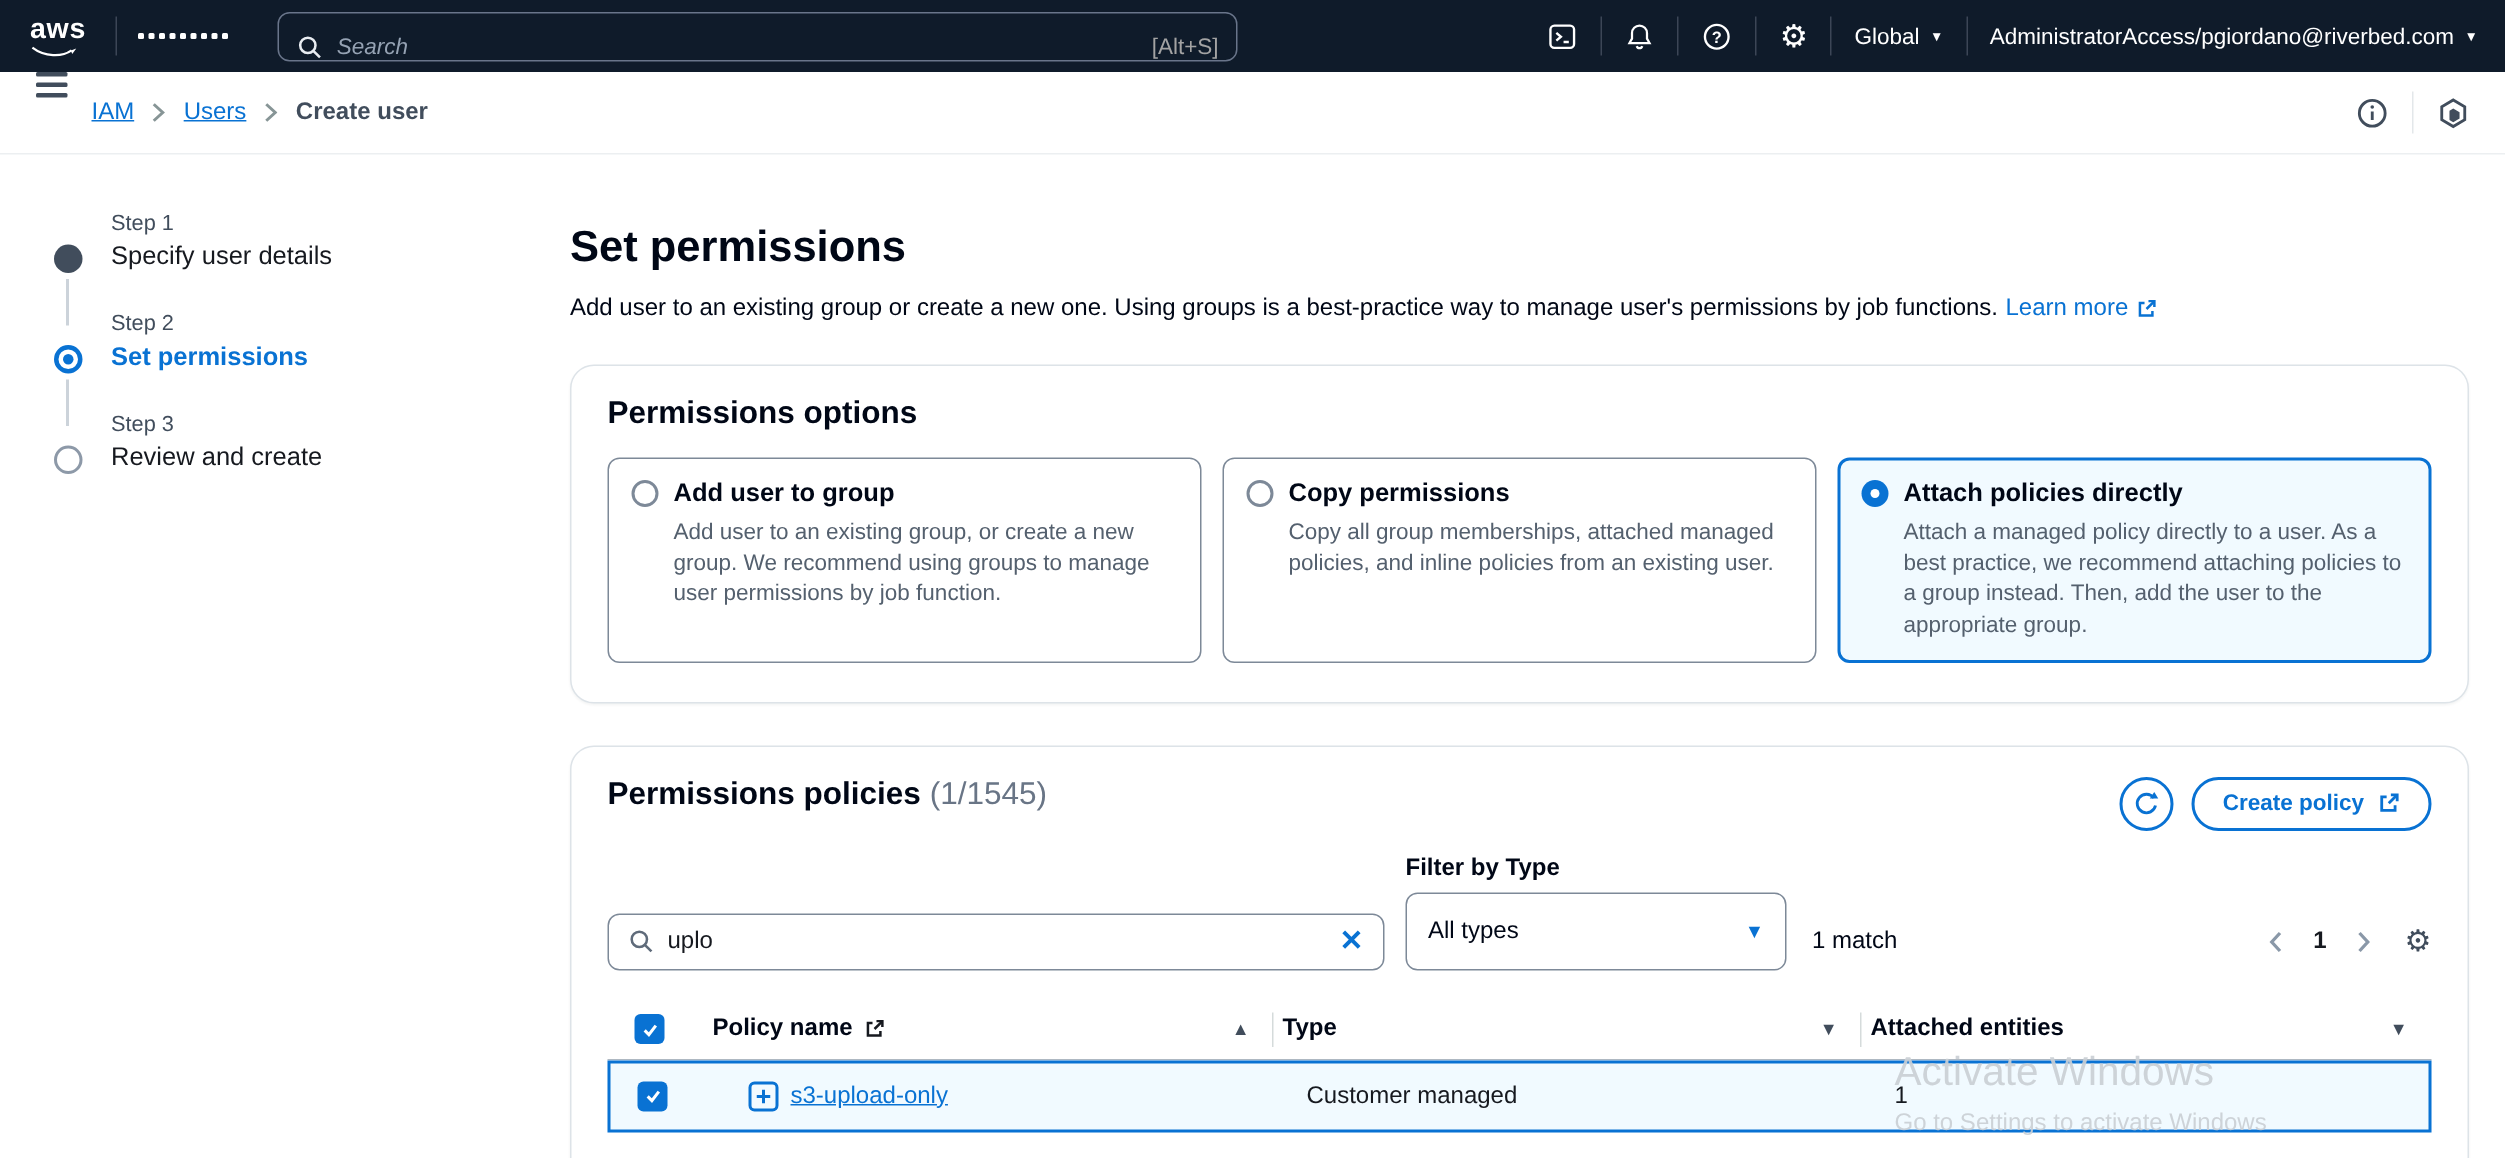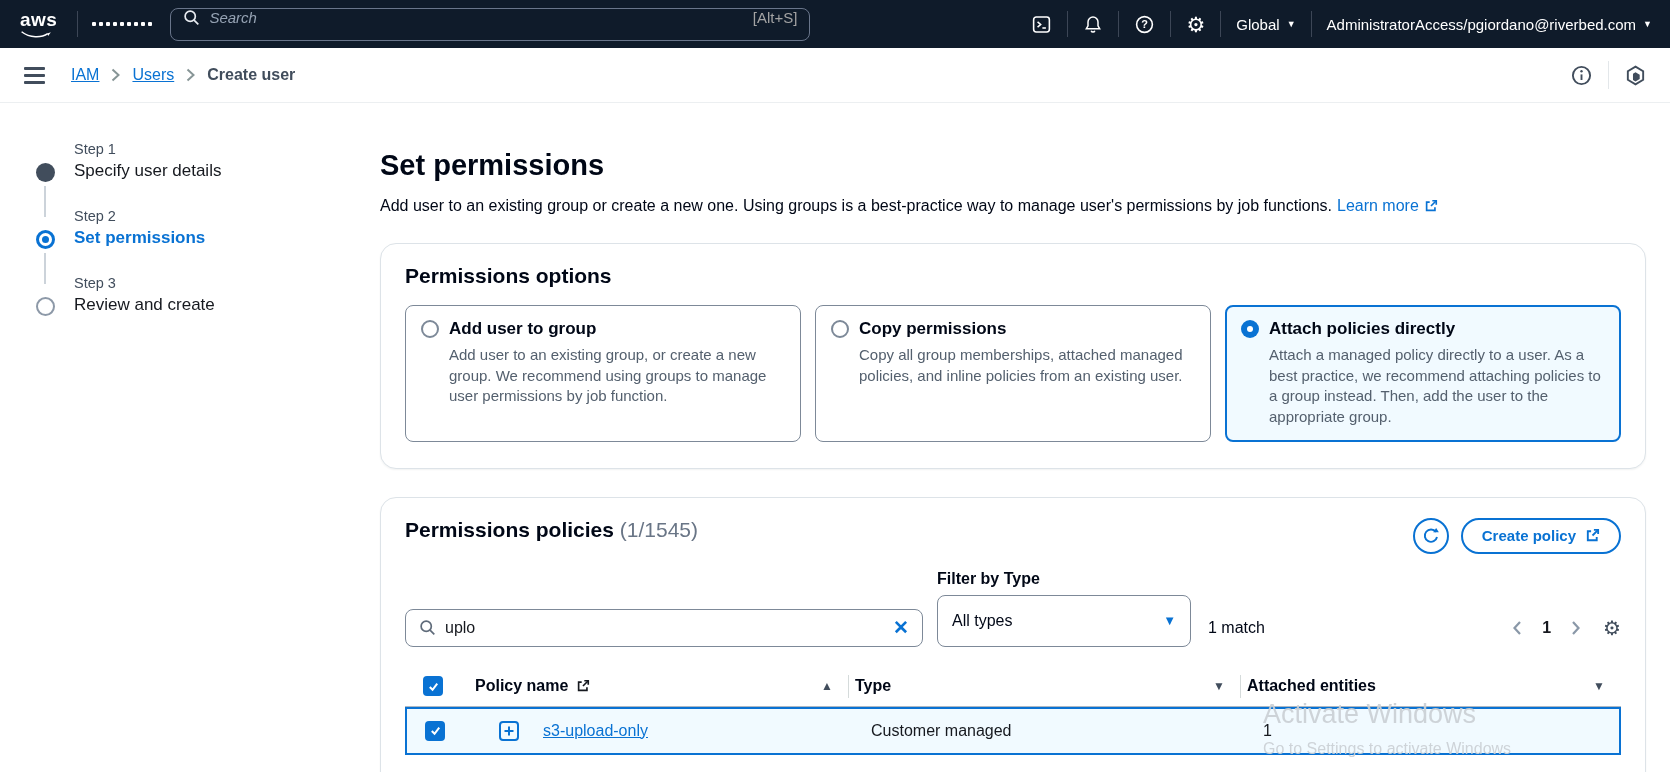--- a/index.html
+++ b/index.html
@@ -7,32 +7,32 @@
   .page{ width:1670px; height:772px; position:relative; overflow:hidden; background:#fff;
          font-family:"Liberation Sans",sans-serif; color:#000716; }
 
   
   .topbar{ height:48px; background:#0f1b2a; display:flex; align-items:center; padding:0 18px; gap:14px; }
   .awslogo{ position:relative; color:#fff; font-weight:700; font-size:19px; padding:0 6px 8px 2px; letter-spacing:.5px; }
   .awslogo svg{ position:absolute; left:2px; bottom:0; }
   .tb-sep{ width:1px; height:26px; background:#3c4656; flex:none; }
   .grid-icon{ display:grid; grid-template-columns:repeat(3,4px); grid-template-rows:repeat(3,4px); gap:3px; }
   .grid-icon i{ width:4px; height:4px; background:#fff; border-radius:1px; display:block; }
-  .tb-search{ width:640px; height:33px; border:1px solid #69758a; border-radius:8px; display:flex; align-items:flex-start; gap:9px; padding:0 12px; margin-left:4px; }
+  .tb-search{ width:640px; height:33px; border:1px solid #69758a; border-radius:8px; display:flex; align-items:flex-end; gap:9px; padding:0 12px; margin-left:19px; }
   .tb-search input{ flex:1; background:transparent; border:none; outline:none; color:#d6dbe2; font-style:italic; font-size:15px; font-family:inherit; }
   .tb-search input::placeholder{ color:#95a2b3; font-style:italic; }
   .tb-shortcut{ color:#a3a3a3; font-size:15px; }
   .tb-right{ margin-left:auto; display:flex; align-items:center; gap:15px; color:#fff; }
   .ic{ display:inline-flex; align-items:center; justify-content:center; line-height:0; }
   .tb-gear{ font-size:21px; line-height:1; color:#fff; }
   .tb-region,.tb-account{ font-size:15px; display:flex; align-items:center; gap:7px; color:#fff; white-space:nowrap; }
   .caret-w{ font-size:9px; color:#fff; }
 
   
-  .breadcrumbbar{ height:55px; display:flex; align-items:center; padding:0 24px; border-bottom:1px solid #eceff1; gap:26px; background:#fff; }
+  .breadcrumbbar{ height:55px; display:flex; padding:0 24px; border-bottom:1px solid #eceff1; gap:16px; background:#fff; }
   .hamburger{ display:flex; flex-direction:column; gap:4px; cursor:pointer; }
   .hamburger i{ width:21px; height:3px; background:#414d5c; border-radius:1px; display:block; }
   .crumbs{ display:flex; align-items:center; gap:12px; font-size:16px; }
   .crumb-link{ color:#0972d3; text-decoration:underline; cursor:pointer; }
   .crumb-current{ font-weight:700; color:#414d5c; }
   .bc-right{ margin-left:auto; display:flex; align-items:center; gap:16px; }
   .bc-sep{ width:1px; height:28px; background:#e3e7ea; }
 
   
   .content{ position:relative; }
@@ -86,21 +86,21 @@
   .table-gear{ font-size:20px; color:#414d5c; margin-left:22px; height:38px; display:flex; align-items:center; cursor:pointer; }
 
   .table{ margin-top:20px; }
   .thead{ display:grid; grid-template-columns:64px 380px 392px 1fr; align-items:center; height:40px; border-bottom:1px solid #aeb8c2; }
   .th{ display:flex; align-items:center; gap:8px; font-weight:700; font-size:16px; padding:0 16px 0 6px; position:relative; height:100%; }
   .th .vline{ position:absolute; right:0; top:8px; bottom:8px; width:1px; background:#d5dbdb; }
   .sort-asc,.fil-caret{ margin-left:auto; font-size:12px; color:#414d5c; }
   .cell-check{ padding-left:18px; display:flex; align-items:center; height:100%; }
   .check{ width:20px; height:20px; background:#0972d3; border-radius:4px; display:flex; align-items:center; justify-content:center; cursor:pointer; flex:none; }
   .row{ display:grid; grid-template-columns:64px 380px 392px 1fr; align-items:center; height:48px; background:#f1faff; border:2px solid #0972d3; }
-  .cell-name{ display:flex; align-items:center; gap:24px; padding-left:28px; }
+  .cell-name{ display:flex; align-items:center; gap:8px; padding-left:28px; }
   .expand{ width:20px; height:20px; border:2px solid #0972d3; border-radius:4px; display:flex; align-items:center; justify-content:center; cursor:pointer; flex:none; }
   .policy-link{ color:#0972d3; font-size:16px; text-decoration:underline; cursor:pointer; }
   .cell-type,.cell-att{ font-size:16px; padding-left:20px; color:#16191f; }
 
   
   .watermark{ position:absolute; left:1263px; top:699px; z-index:5; color:#cbd0d5; pointer-events:none; }
   .wm1{ font-size:27px; opacity:.92; }
   .wm2{ font-size:16px; margin-top:10px; opacity:.92; }
 </style>
 </head>

